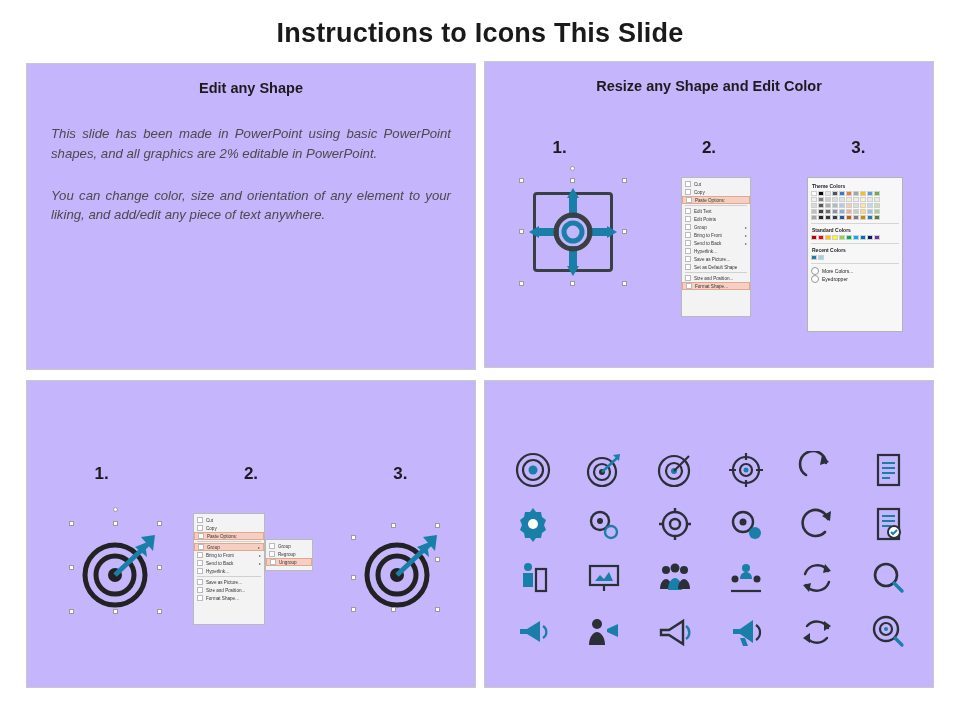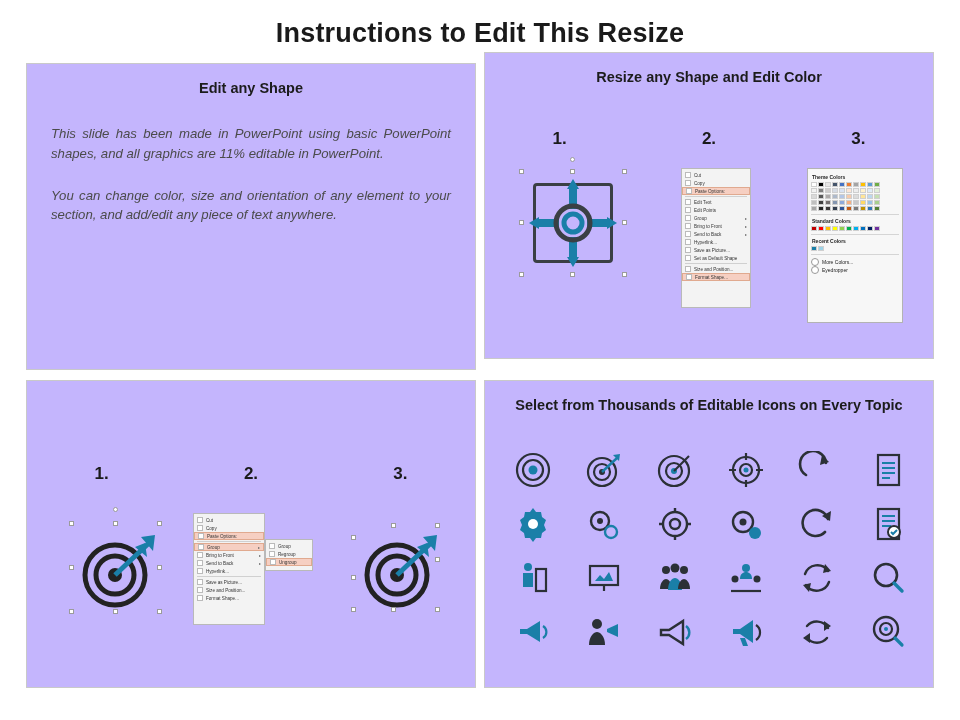--- a/index.html
+++ b/index.html
@@ -39,21 +39,21 @@
     color: #1a1a1a;
     letter-spacing: 0.2px;
   }
   .quad {
     position: absolute;
     border: 1px solid #c9c9c9;
     box-sizing: border-box;
     background: #c4b5fd;
   }
   .q1 { left: 26px;  top: 63px;  width: 450px; height: 307px; }
-  .q2 { left: 484px; top: 52px;  width: 450px; height: 307px; }
+  .q2 { left: 484px; top: 61px;  width: 450px; height: 307px; }
   .q3 { left: 26px;  top: 380px; width: 450px; height: 308px; }
   .q4 { left: 484px; top: 380px; width: 450px; height: 308px; }
 
   .quad-title {
     text-align: center;
     font-size: 14.5px;
     font-weight: bold;
     color: #1c1c1c;
     margin-top: 16px;
   }
@@ -190,26 +190,26 @@
     position: absolute;
   }
 </style>
 </head>
 <body>
 
 <div class="slide">
 
   <div class="left-bar"></div>
 
-  <div class="slide-title">Instructions to Edit This Resize</div>
+  <div class="slide-title">Instructions to Icons This Slide</div>
 
   <div class="quad q1">
     <div class="quad-title">Edit any Shape</div>
-    <div class="body-text">This slide has been made in PowerPoint using basic PowerPoint shapes, and all graphics are 11% editable in PowerPoint.</div>
-    <div class="body-text second">You can change color, size and orientation of any element to your section, and add/edit any piece of text anywhere.</div>
+    <div class="body-text">This slide has been made in PowerPoint using basic PowerPoint shapes, and all graphics are 2% editable in PowerPoint.</div>
+    <div class="body-text second">You can change color, size and orientation of any element to your liking, and add/edit any piece of text anywhere.</div>
   </div>
 
   <div class="quad q2">
     <div class="quad-title">Resize any Shape and Edit Color</div>
 
     <div class="num-row" style="top:76px;">
       <div class="num">1.</div>
       <div class="num">2.</div>
       <div class="num">3.</div>
     </div>
@@ -501,21 +501,20 @@
       <div class="handle" style="left:78px; top:-4px;"></div>
       <div class="handle" style="left:-6px; top:48px;"></div>
       <div class="handle" style="left:78px; top:30px;"></div>
       <div class="handle" style="left:-6px; top:80px;"></div>
       <div class="handle" style="left:34px; top:80px;"></div>
       <div class="handle" style="left:78px; top:80px;"></div>
     </div>
   </div>
 
   <div class="quad q4">
-    <div class="quad-title">Select from Thousands of Editable Icons on Every Topic</div>
 
     <div class="icon-grid">
 
       <div class="icon-cell">
         <svg width="38" height="38" viewBox="0 0 38 38">
           <circle cx="19" cy="19" r="16" fill="none" stroke="#2b3036" stroke-width="2.2"></circle>
           <circle cx="19" cy="19" r="10" fill="none" stroke="#2b3036" stroke-width="2.2"></circle>
           <circle cx="19" cy="19" r="4.5" fill="#1a7fa8"></circle>
         </svg>
       </div>

